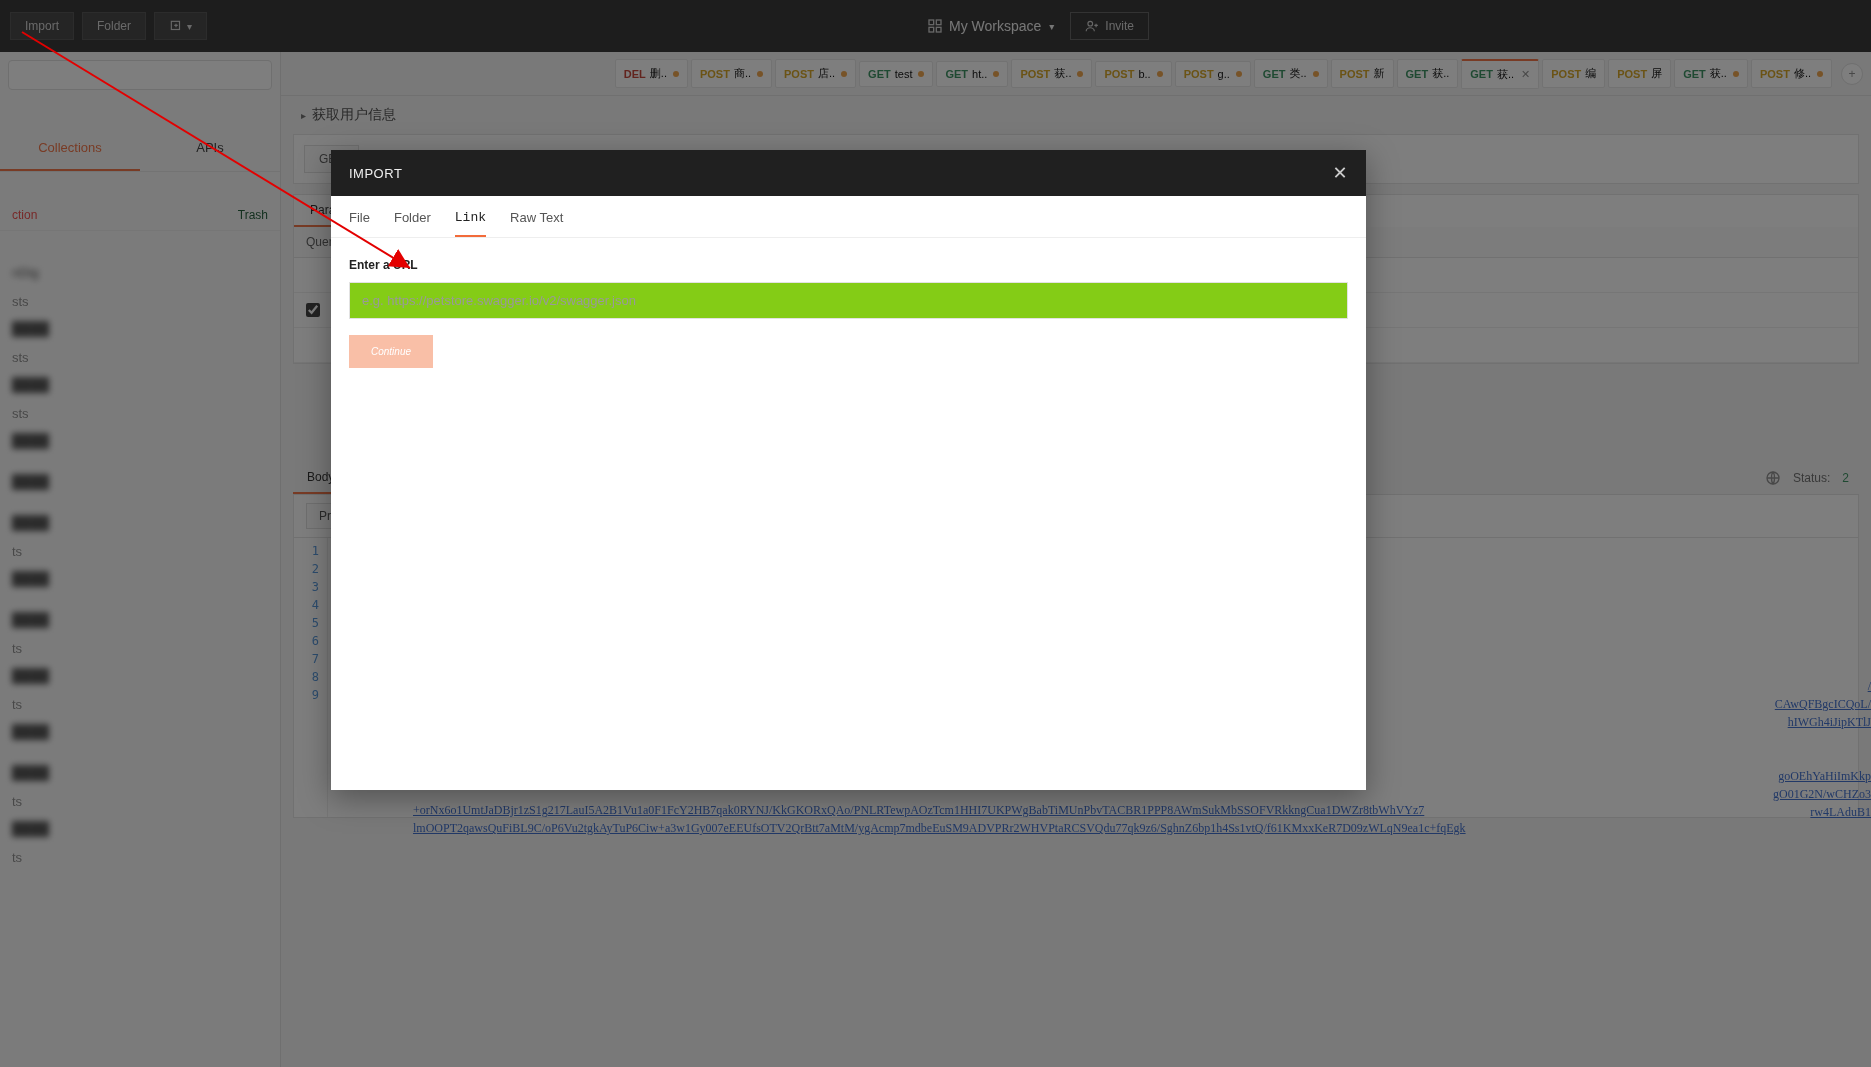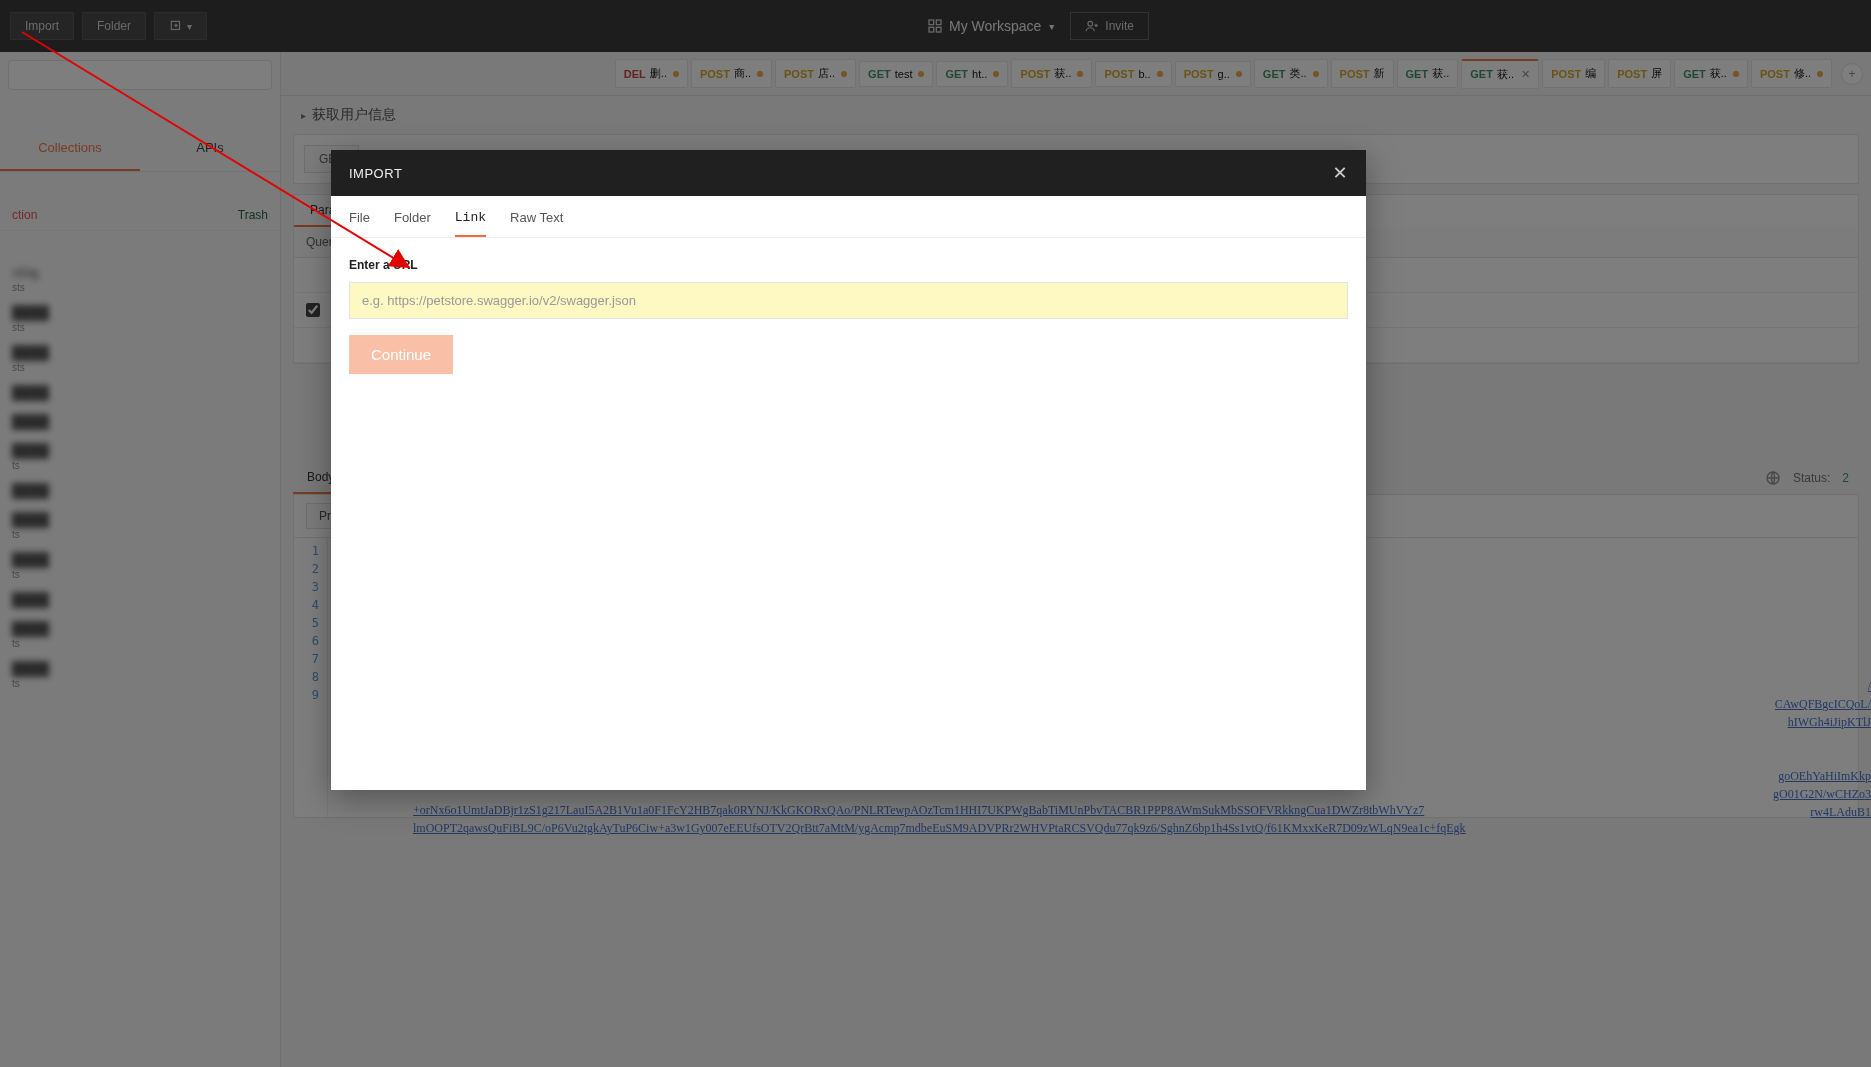--- a/index.html
+++ b/index.html
@@ -71,21 +71,21 @@
     display:flex; padding:8px 12px; font-size:12px; align-items:center;
     border-bottom:1px solid #eee;
   }
   .sb-subrow .left { color:#ef4444; cursor:pointer; }
   .sb-subrow .right { margin-left:auto; color:#14532d; cursor:pointer; }
 
   .coll-item {
     padding:6px 12px; font-size:12px; color:#333;
   }
   .coll-item .title { font-size:13px; color:#444; }
-  .coll-item .sub { color:#888; font-size:10px; margin-top:2px; }
+  .coll-item .sub { color:#888; font-size:13px; margin-top:14px; }
 
   
   .main {
     position:absolute; top:52px; left:281px; right:0; bottom:0;
     background:#f3f3f3;
   }
 
   .tab-strip {
     display:flex; align-items:center; background:#f3f3f3;
     border-bottom:1px solid #e0e0e0; height:44px; overflow:hidden;
@@ -207,27 +207,27 @@
   .modal-close { margin-left:auto; color:#ccc; font-size:18px; cursor:pointer; }
   .modal-tabs {
     display:flex; gap:24px; padding:14px 18px 0; border-bottom:1px solid #eee;
     font-size:13px; color:#555;
   }
   .modal-tab { padding-bottom:10px; cursor:pointer; }
   .modal-tab.active { color:#222; border-bottom:2px solid #f26b3a;font-family:Liberation Mono, monospace; }
   .modal-body { padding:20px 18px; }
   .modal-label { font-size:12px; font-weight:bold; color:#222; margin-bottom:10px; }
   .modal-input {
-    width:100%; padding:10px 12px; border:1px solid #e2e2e2; background:#fef9c3;
+    width:100%; padding:10px 12px; border:1px solid #e2e2e2; background:#84cc16;
     font-size:13px; color:#444;
   }
   .modal-input::placeholder { color:#999; }
   .continue-btn {
     margin-top:16px; background:#f9bfa7; color:#fff; border:none;
-    padding:11px 22px; font-size:15px; cursor:pointer;
+    padding:11px 22px; font-size:10px; cursor:pointer;font-style:italic;
   }
 
   
   .arrow-svg {
     position:absolute; left:0; top:0; pointer-events:none;
   }
 
   .chev { font-size:10px; }
 </style>
 </head>

